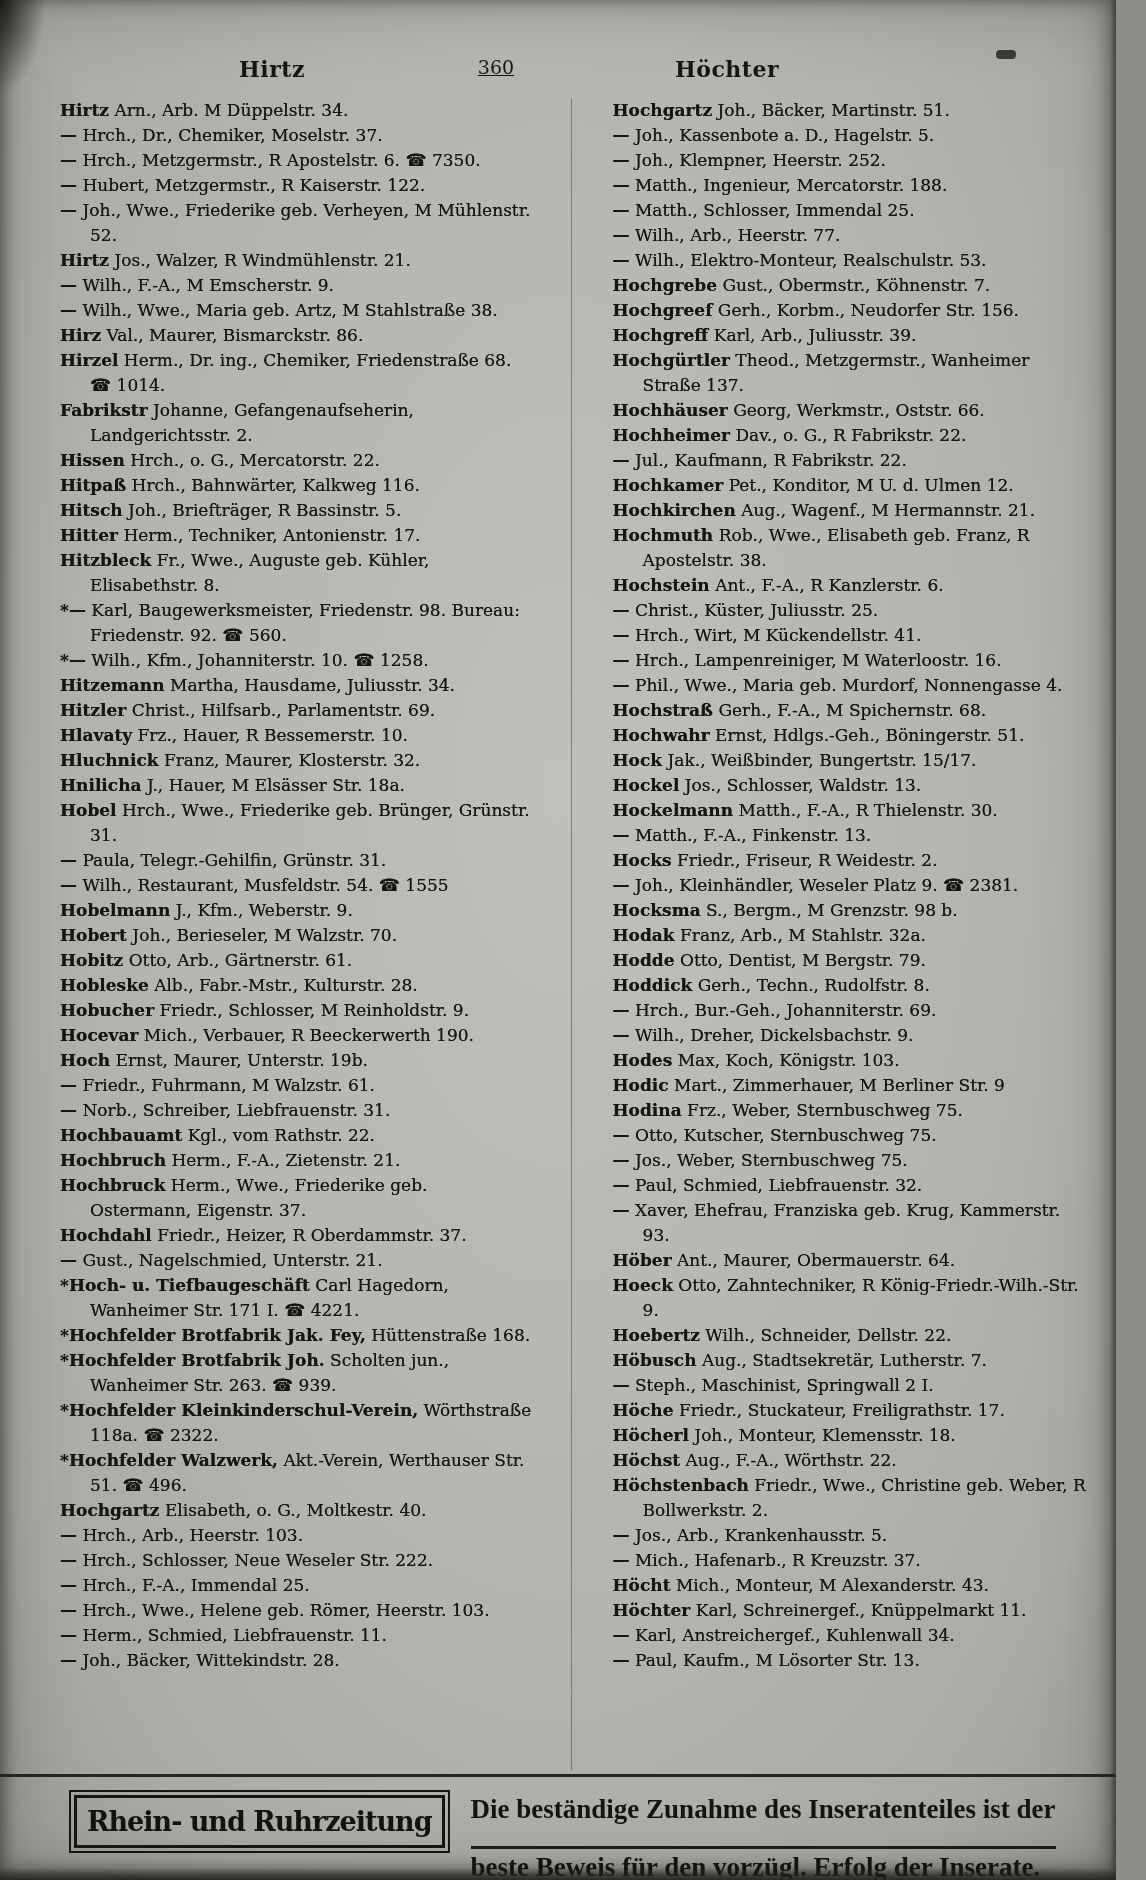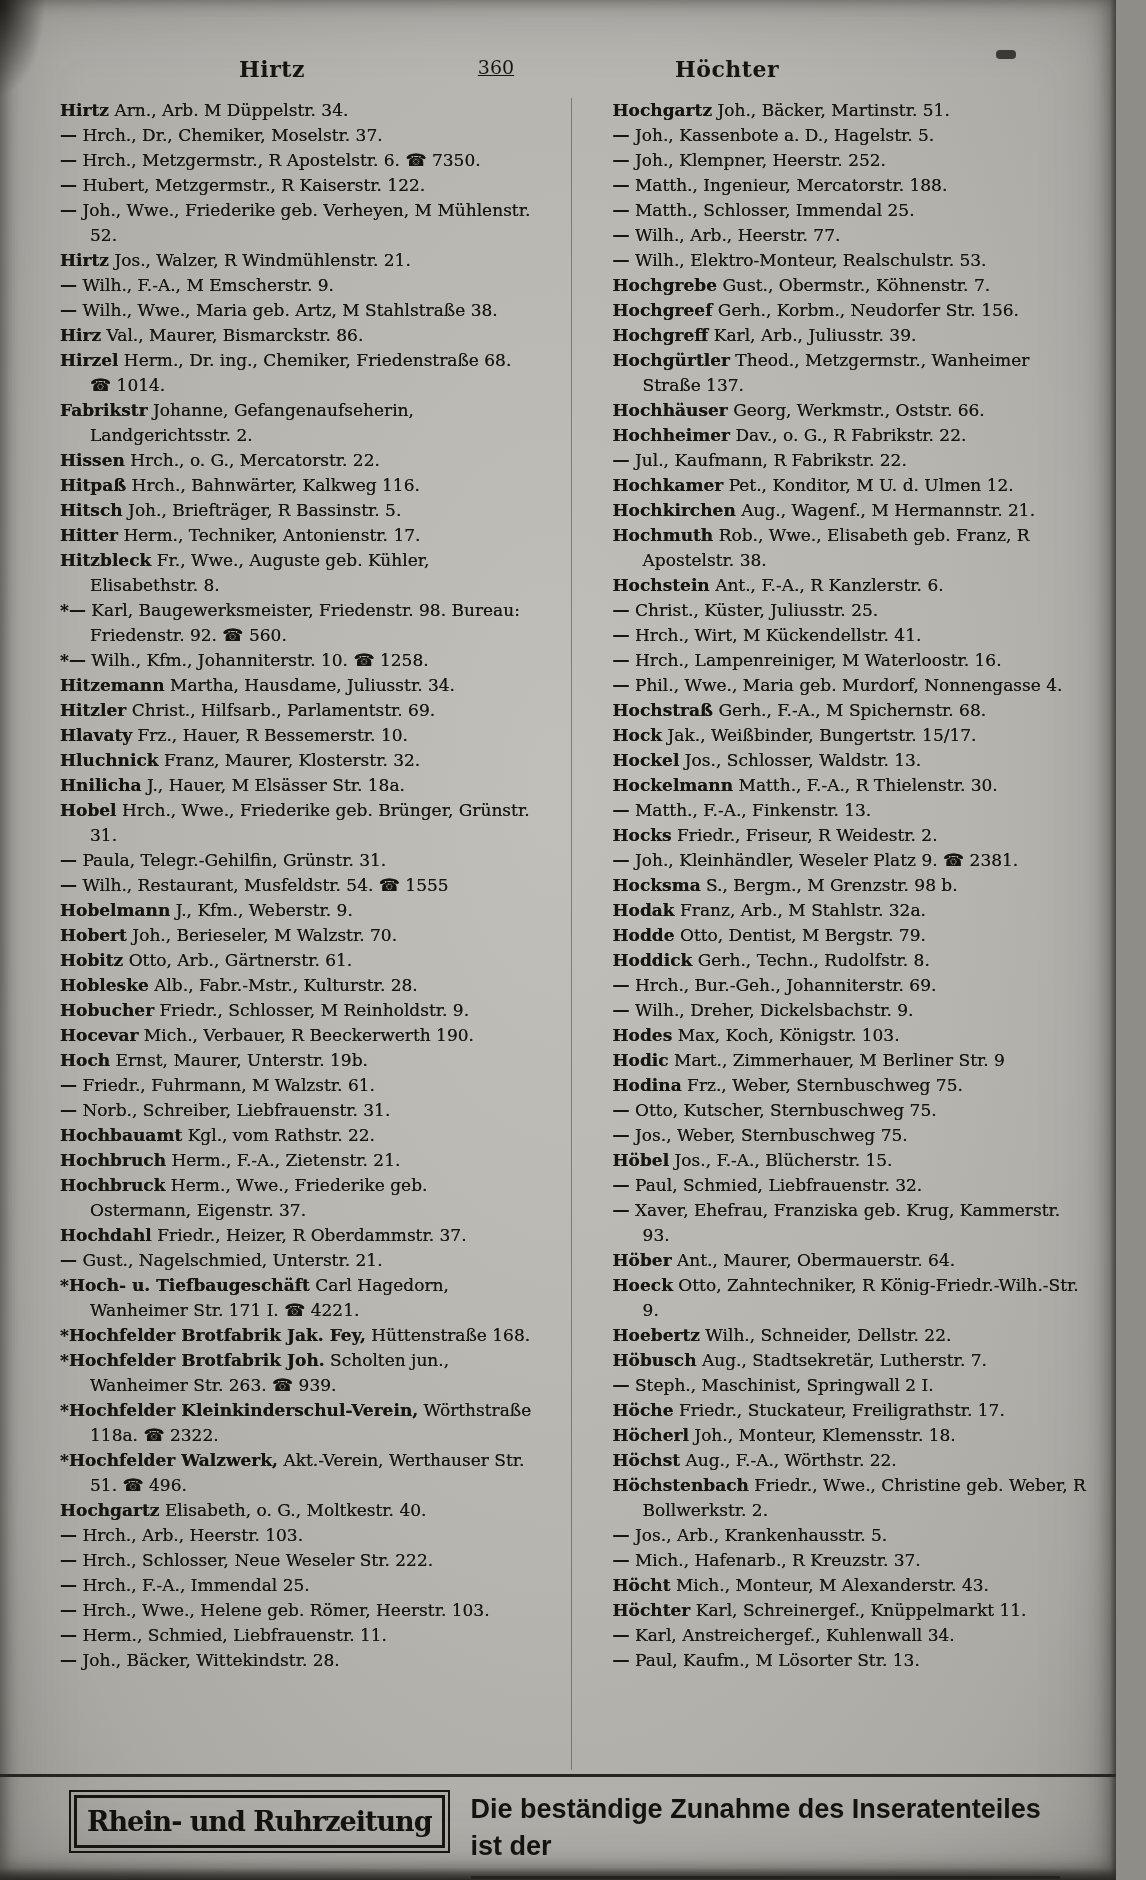--- a/index.html
+++ b/index.html
@@ -29,21 +29,21 @@
   .lead{font-weight:700;}
   
   .footer{position:absolute;left:0;right:0;top:1774px;border-top:3px solid #26241f;padding:14px 56px 0 70px;display:flex;align-items:flex-start;}
   .ad-logo{
     flex:0 0 auto;border:3px solid #17150f;outline:2px solid #17150f;outline-offset:3px;
     padding:8px 10px;margin:4px 26px 12px 4px;
     font-weight:700;font-size:27px;letter-spacing:-1px;white-space:nowrap;
     font-family:"DejaVu Serif",serif;color:#14120e;
   }
   .ad-text{flex:1;font-family:"Liberation Sans",sans-serif;font-weight:700;font-size:27px;line-height:37px;color:#15130f;}
-  .ad-line{display:inline-block;border-bottom:3px solid #1c1a15;padding-bottom:11px;}
+  .ad-line{display:inline-block;border-bottom:3px solid #1c1a15;padding-bottom:18px;font-family:Liberation Serif, serif;}
   
   .artifact{position:absolute;pointer-events:none;}
   .a-corner{top:0;left:0;width:46px;height:96px;background:radial-gradient(ellipse at 0% 0%, rgba(25,23,20,.95) 0%, rgba(25,23,20,0) 70%);}
   .a-dash{top:50px;right:100px;width:20px;height:9px;background:rgba(32,30,26,.8);border-radius:4px;}
   .a-bottom{left:0;right:0;bottom:0;height:12px;background:linear-gradient(rgba(0,0,0,0), rgba(38,37,33,.9));}
   .a-right{top:0;right:0;width:6px;height:100%;background:linear-gradient(90deg, rgba(0,0,0,0), rgba(45,44,40,.55));}
 </style>
 </head>
 <body>
 
@@ -125,38 +125,38 @@
         <p class="entry"><span class="lead">—</span> Jul., Kaufmann, R Fabrikstr. 22.</p>
         <p class="entry"><span class="lead">Hochkamer</span> Pet., Konditor, M U. d. Ulmen 12.</p>
         <p class="entry"><span class="lead">Hochkirchen</span> Aug., Wagenf., M Hermannstr. 21.</p>
         <p class="entry"><span class="lead">Hochmuth</span> Rob., Wwe., Elisabeth geb. Franz, R Apostelstr. 38.</p>
         <p class="entry"><span class="lead">Hochstein</span> Ant., F.-A., R Kanzlerstr. 6.</p>
         <p class="entry"><span class="lead">—</span> Christ., Küster, Juliusstr. 25.</p>
         <p class="entry"><span class="lead">—</span> Hrch., Wirt, M Kückendellstr. 41.</p>
         <p class="entry"><span class="lead">—</span> Hrch., Lampenreiniger, M Waterloostr. 16.</p>
         <p class="entry"><span class="lead">—</span> Phil., Wwe., Maria geb. Murdorf, Nonnengasse 4.</p>
         <p class="entry"><span class="lead">Hochstraß</span> Gerh., F.-A., M Spichernstr. 68.</p>
+        <p class="entry"><span class="lead">Hochwahr</span> Ernst, Hdlgs.-Geh., Böningerstr. 51.</p>
         <p class="entry"><span class="lead">Hock</span> Jak., Weißbinder, Bungertstr. 15/17.</p>
         <p class="entry"><span class="lead">Hockel</span> Jos., Schlosser, Waldstr. 13.</p>
         <p class="entry"><span class="lead">Hockelmann</span> Matth., F.-A., R Thielenstr. 30.</p>
         <p class="entry"><span class="lead">—</span> Matth., F.-A., Finkenstr. 13.</p>
         <p class="entry"><span class="lead">Hocks</span> Friedr., Friseur, R Weidestr. 2.</p>
         <p class="entry"><span class="lead">—</span> Joh., Kleinhändler, Weseler Platz 9. ☎ 2381.</p>
         <p class="entry"><span class="lead">Hocksma</span> S., Bergm., M Grenzstr. 98 b.</p>
         <p class="entry"><span class="lead">Hodak</span> Franz, Arb., M Stahlstr. 32a.</p>
         <p class="entry"><span class="lead">Hodde</span> Otto, Dentist, M Bergstr. 79.</p>
         <p class="entry"><span class="lead">Hoddick</span> Gerh., Techn., Rudolfstr. 8.</p>
         <p class="entry"><span class="lead">—</span> Hrch., Bur.-Geh., Johanniterstr. 69.</p>
         <p class="entry"><span class="lead">—</span> Wilh., Dreher, Dickelsbachstr. 9.</p>
         <p class="entry"><span class="lead">Hodes</span> Max, Koch, Königstr. 103.</p>
         <p class="entry"><span class="lead">Hodic</span> Mart., Zimmerhauer, M Berliner Str. 9</p>
         <p class="entry"><span class="lead">Hodina</span> Frz., Weber, Sternbuschweg 75.</p>
         <p class="entry"><span class="lead">—</span> Otto, Kutscher, Sternbuschweg 75.</p>
         <p class="entry"><span class="lead">—</span> Jos., Weber, Sternbuschweg 75.</p>
-        <p class="entry"><span class="lead">Höbel</span> Jos., F.-A., Blücherstr. 15.</p>
         <p class="entry"><span class="lead">—</span> Paul, Schmied, Liebfrauenstr. 32.</p>
         <p class="entry"><span class="lead">—</span> Xaver, Ehefrau, Franziska geb. Krug, Kammerstr. 93.</p>
         <p class="entry"><span class="lead">Höber</span> Ant., Maurer, Obermauerstr. 64.</p>
         <p class="entry"><span class="lead">Hoeck</span> Otto, Zahntechniker, R König-Friedr.-Wilh.-Str. 9.</p>
         <p class="entry"><span class="lead">Hoebertz</span> Wilh., Schneider, Dellstr. 22.</p>
         <p class="entry"><span class="lead">Höbusch</span> Aug., Stadtsekretär, Lutherstr. 7.</p>
         <p class="entry"><span class="lead">—</span> Steph., Maschinist, Springwall 2 I.</p>
         <p class="entry"><span class="lead">Höche</span> Friedr., Stuckateur, Freiligrathstr. 17.</p>
         <p class="entry"><span class="lead">Höcherl</span> Joh., Monteur, Klemensstr. 18.</p>
         <p class="entry"><span class="lead">Höchst</span> Aug., F.-A., Wörthstr. 22.</p>

